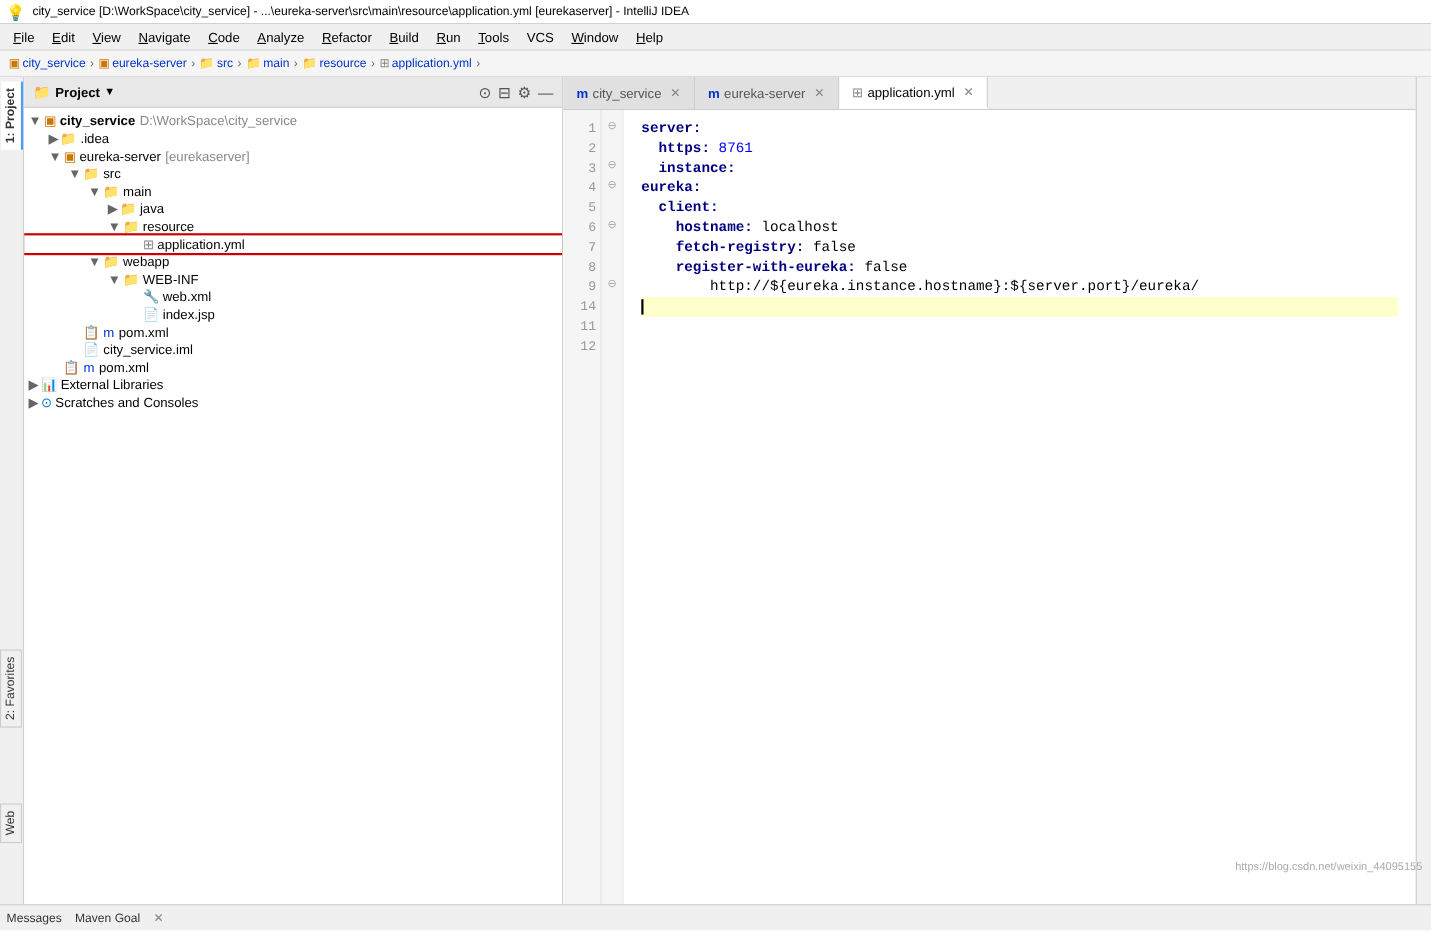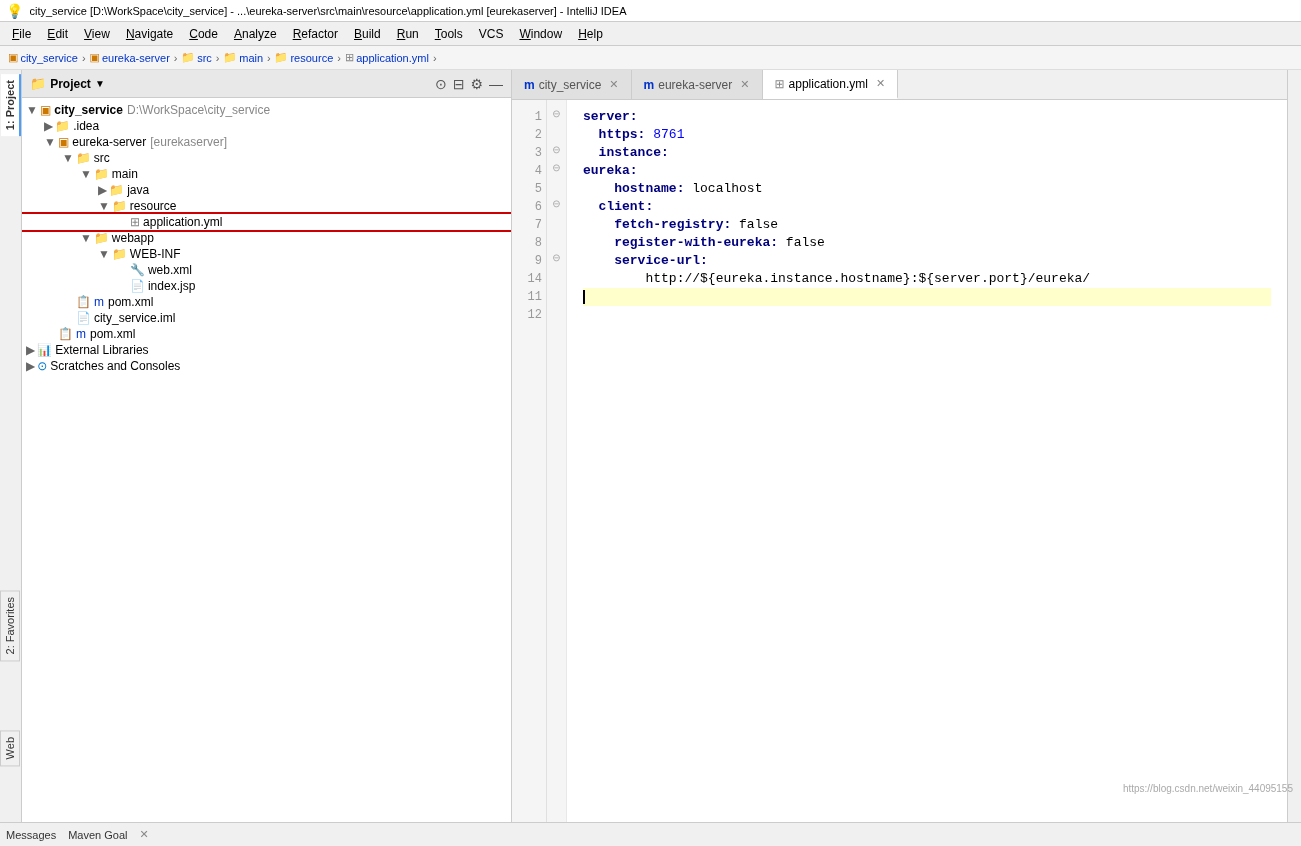--- a/index.html
+++ b/index.html
@@ -299,25 +299,24 @@
         <div style="height:18px; text-align:center; color:#aaa; font-size:10px; cursor:pointer;">⊖</div>
         <div style="height:18px;"></div>
         <div style="height:18px;"></div>
         <div style="height:18px;"></div>
       </div>
       <div id="code-content">
         <div class="code-line"><span class="kw-key">server:</span></div>
         <div class="code-line"><span>  </span><span class="kw-key">https:</span><span class="kw-num"> 8761</span></div>
         <div class="code-line"><span>  </span><span class="kw-key">instance:</span></div>
         <div class="code-line"><span class="kw-key">eureka:</span></div>
+        <div class="code-line"><span>  </span><span class="kw-key">client:</span></div>
         <div class="code-line"><span>    </span><span class="kw-key">hostname:</span><span style="color:#000;"> localhost</span></div>
-        <div class="code-line"><span>  </span><span class="kw-key">client:</span></div>
         <div class="code-line"><span>    </span><span class="kw-key">fetch-registry:</span><span style="color:#000;"> false</span></div>
         <div class="code-line"><span>    </span><span class="kw-key">register-with-eureka:</span><span style="color:#000;"> false</span></div>
-        <div class="code-line"><span>    </span><span class="kw-key">service-url:</span></div>
         <div class="code-line"><span>        </span><span style="color:#000;">http://${eureka.instance.hostname}:${server.port}/eureka/</span></div>
         <div class="code-line current-line"><span style="display:inline-block; width:2px; height:14px; background:#000; vertical-align:middle;"></span></div>
       </div>
     </div>
   </div>
 
   <div id="right-sidebar"></div>
 
   <div id="favorites-tab">
     <span>2: Favorites</span>

